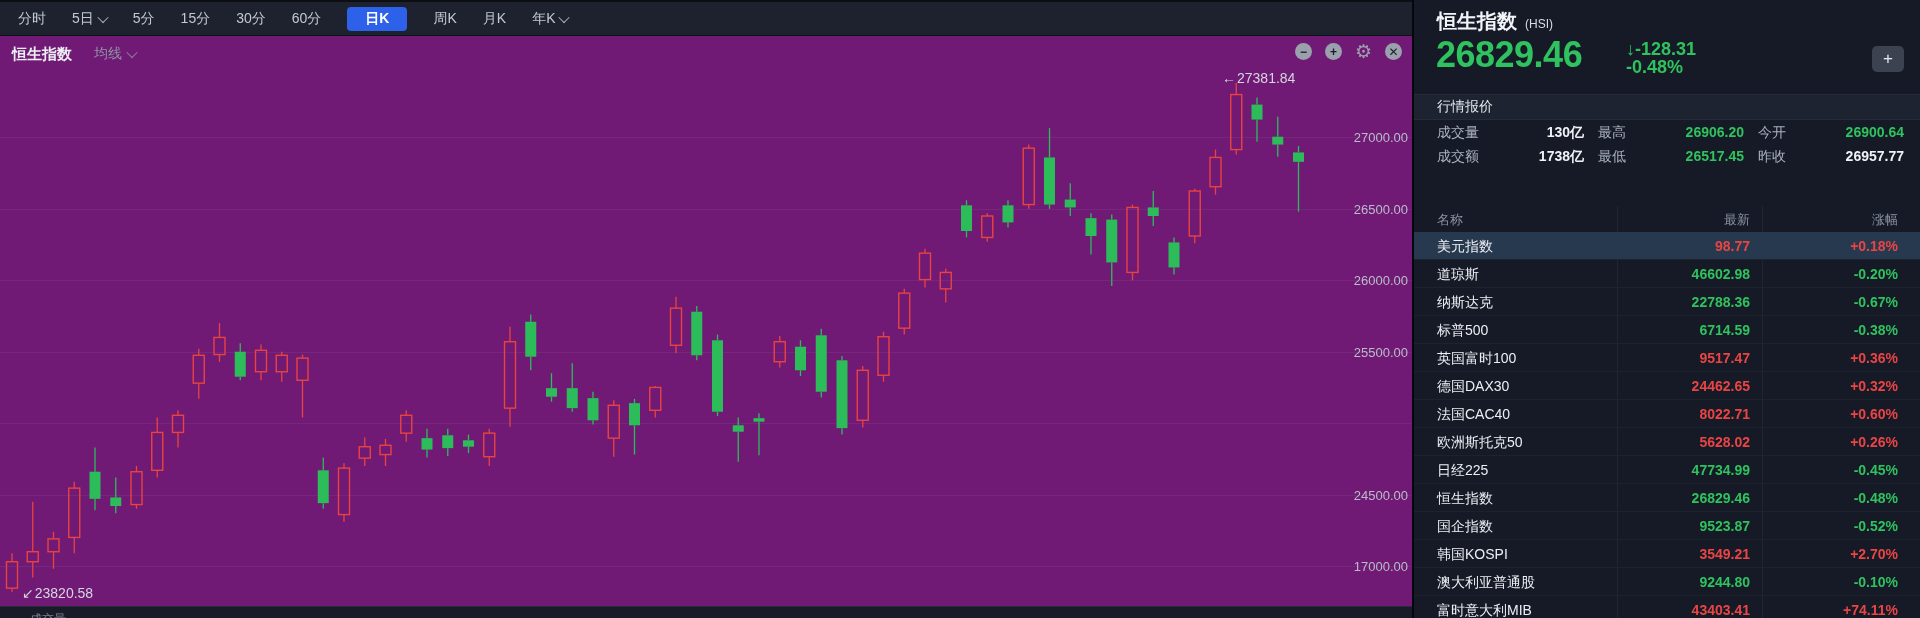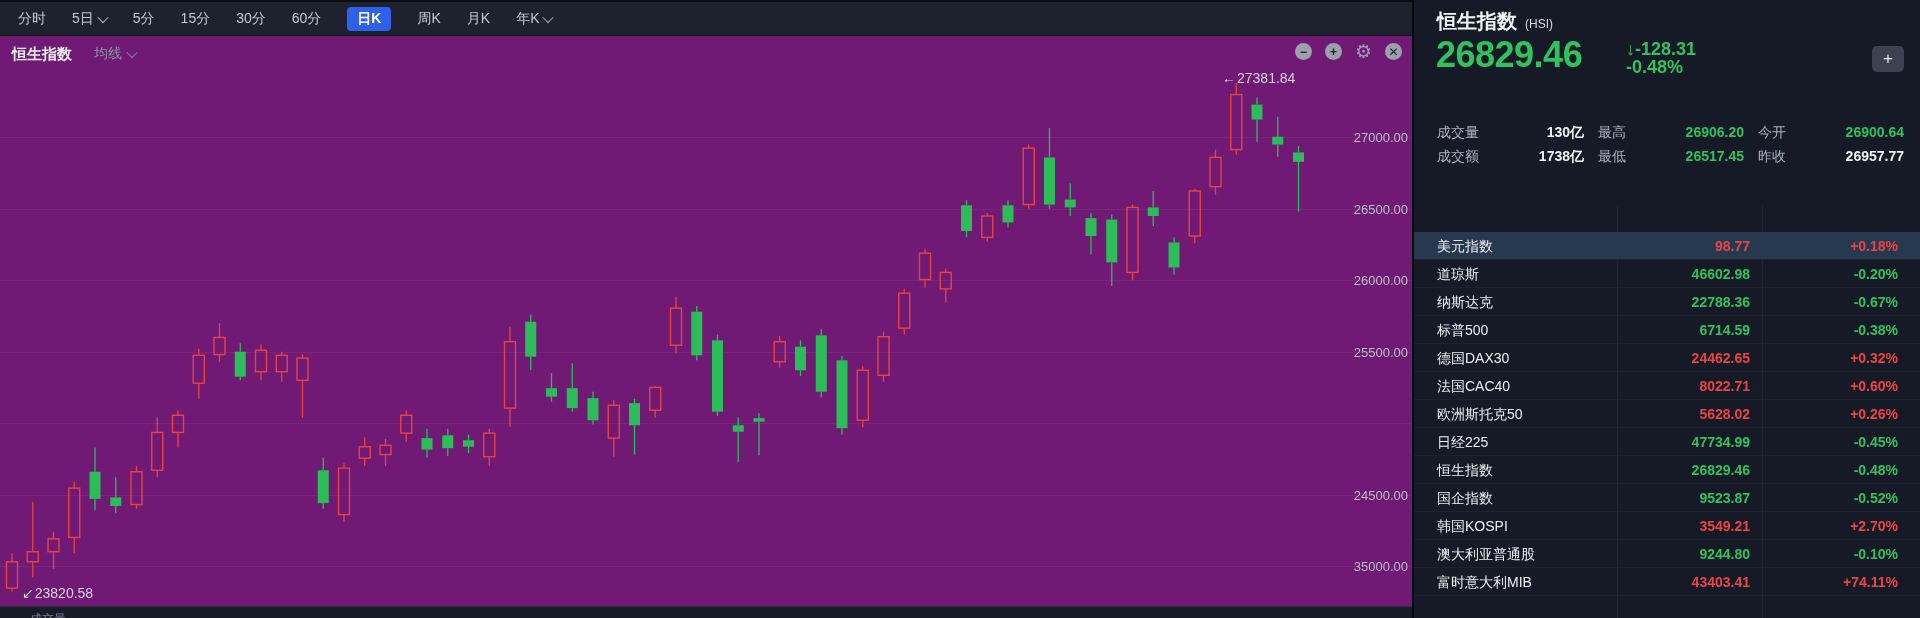--- a/index.html
+++ b/index.html
@@ -5,21 +5,21 @@
   html,body{margin:0;padding:0;background:#0d1018;}
   #app{position:relative;width:1920px;height:618px;overflow:hidden;
        background:#701a75;font-family:"Liberation Sans","DejaVu Sans",sans-serif;
        -webkit-font-smoothing:antialiased;color:#e8eaf0;}
   
   .toolbar{position:absolute;left:0;top:0;width:1412px;height:36px;background:#1d222e;
            border-top:2px solid #0c0e14;border-bottom:1px solid #0e1118;
            display:flex;align-items:center;box-sizing:border-box;}
   .tb-left{display:flex;align-items:center;gap:26px;padding-left:18px;}
   .tb-item{font-size:14px;color:#c3c8d4;cursor:pointer;display:flex;align-items:center;gap:5px;white-space:nowrap;}
-  .tb-item.sel{background:#2e61ea;color:#fff;border-radius:4px;padding:3px 10px;font-weight:bold;}
+  .tb-item.sel{background:#2e61ea;color:#fff;border-radius:4px;padding:3px 18px;font-weight:bold;}
   .tb-right{position:absolute;right:18px;top:0;height:100%;display:flex;align-items:center;gap:22px;}
   .tb-blue{color:#3d7bf5;font-weight:bold;}
   .chev{display:inline-block;width:7px;height:7px;border-right:1.6px solid currentColor;
         border-bottom:1.6px solid currentColor;transform:rotate(45deg) translate(-1px,-1px);opacity:.85;}
   .tb-icon{width:20px;height:20px;display:flex;align-items:center;justify-content:center;cursor:pointer;}
   
   .chart-header{position:absolute;left:0;top:39px;width:1412px;height:30px;display:flex;align-items:center;}
   .ch-title{font-size:15px;font-weight:bold;color:#eceef3;margin-left:12px;}
   .ch-ma{font-size:14px;color:#8d93a3;margin-left:22px;display:flex;align-items:center;gap:6px;cursor:pointer;}
   .ch-icons{position:absolute;right:10px;top:4px;display:flex;align-items:center;gap:13px;}
@@ -452,21 +452,21 @@
   <div class="annot" style="left:1222px;top:70px;"><span class="arr">←</span><span>27381.84</span></div>
   <div class="annot" style="left:22px;top:585px;"><span class="arr">↙</span><span>23820.58</span></div>
 
   <div id="yticks">
       <div class="ytick" style="left: 1336px; top: 129.5px;">27000.00</div>
       <div class="ytick" style="left: 1336px; top: 201.5px;">26500.00</div>
       <div class="ytick" style="left: 1336px; top: 272.5px;">26000.00</div>
       <div class="ytick" style="left: 1336px; top: 344.5px;">25500.00</div>
       <div class="ytick" style="left: 1396px; top: 415.5px;">25000.00</div>
       <div class="ytick" style="left: 1336px; top: 487.5px;">24500.00</div>
-      <div class="ytick" style="left: 1336px; top: 558.5px;">35000.00</div>
+      <div class="ytick" style="left: 1336px; top: 558.5px;">17000.00</div>
     </div>
 
   <div class="vol-strip">
     <span>成交量</span>
   </div>
 
   <div class="vdivider"></div>
   <div class="collapse"></div>
   <div class="pscroll"></div>
 
@@ -474,35 +474,43 @@
     <div class="p-title">
       <span>恒生指数</span><span class="p-symbol">(HSI)</span>
     </div>
     <div class="p-price green">26829.46</div>
     <div class="p-chg green">
       <div><span>↓</span><span>-128.31</span></div>
       <div>-0.48%</div>
     </div>
     <div class="p-add">+</div>
 
+    <div class="sec-bar" style="top:94px;">
+      <span>行情报价</span>
+    </div>
     <div class="quote-grid">
         <span class="q-label" style="left: 23px; top: 4px;">成交量</span>
         <span class="q-value white" style="left: 70px; top: 4px; width: 100px;">130亿</span>
         <span class="q-label" style="left: 184px; top: 4px;">最高</span>
         <span class="q-value green" style="left: 230px; top: 4px; width: 100px;">26906.20</span>
         <span class="q-label" style="left: 344px; top: 4px;">今开</span>
         <span class="q-value green" style="left: 390px; top: 4px; width: 100px;">26900.64</span>
         <span class="q-label" style="left: 23px; top: 28px;">成交额</span>
         <span class="q-value white" style="left: 70px; top: 28px; width: 100px;">1738亿</span>
         <span class="q-label" style="left: 184px; top: 28px;">最低</span>
         <span class="q-value green" style="left: 230px; top: 28px; width: 100px;">26517.45</span>
         <span class="q-label" style="left: 344px; top: 28px;">昨收</span>
         <span class="q-value white" style="left: 390px; top: 28px; width: 100px;">26957.77</span>
       </div>
 
+    <div class="tbl-head">
+      <span style="left:23px;">名称</span>
+      <span style="right:170px;width:140px;text-align:right;">最新</span>
+      <span style="right:22px;width:100px;text-align:right;">涨幅</span>
+    </div>
     <div class="col-div" style="left:203px;"></div>
     <div class="col-div" style="left:348px;"></div>
     <div class="rows">
         <div class="row hl">
           <span class="r-name">美元指数</span>
           <span class="r-last red">98.77</span>
           <span class="r-chg red">+0.18%</span>
         </div>
         <div class="row">
           <span class="r-name">道琼斯</span>
@@ -513,20 +521,25 @@
           <span class="r-name">纳斯达克</span>
           <span class="r-last green">22788.36</span>
           <span class="r-chg green">-0.67%</span>
         </div>
         <div class="row">
           <span class="r-name">标普500</span>
           <span class="r-last green">6714.59</span>
           <span class="r-chg green">-0.38%</span>
         </div>
         <div class="row">
+          <span class="r-name">英国富时100</span>
+          <span class="r-last red">9517.47</span>
+          <span class="r-chg red">+0.36%</span>
+        </div>
+        <div class="row">
           <span class="r-name">德国DAX30</span>
           <span class="r-last red">24462.65</span>
           <span class="r-chg red">+0.32%</span>
         </div>
         <div class="row">
           <span class="r-name">法国CAC40</span>
           <span class="r-last red">8022.71</span>
           <span class="r-chg red">+0.60%</span>
         </div>
         <div class="row">

